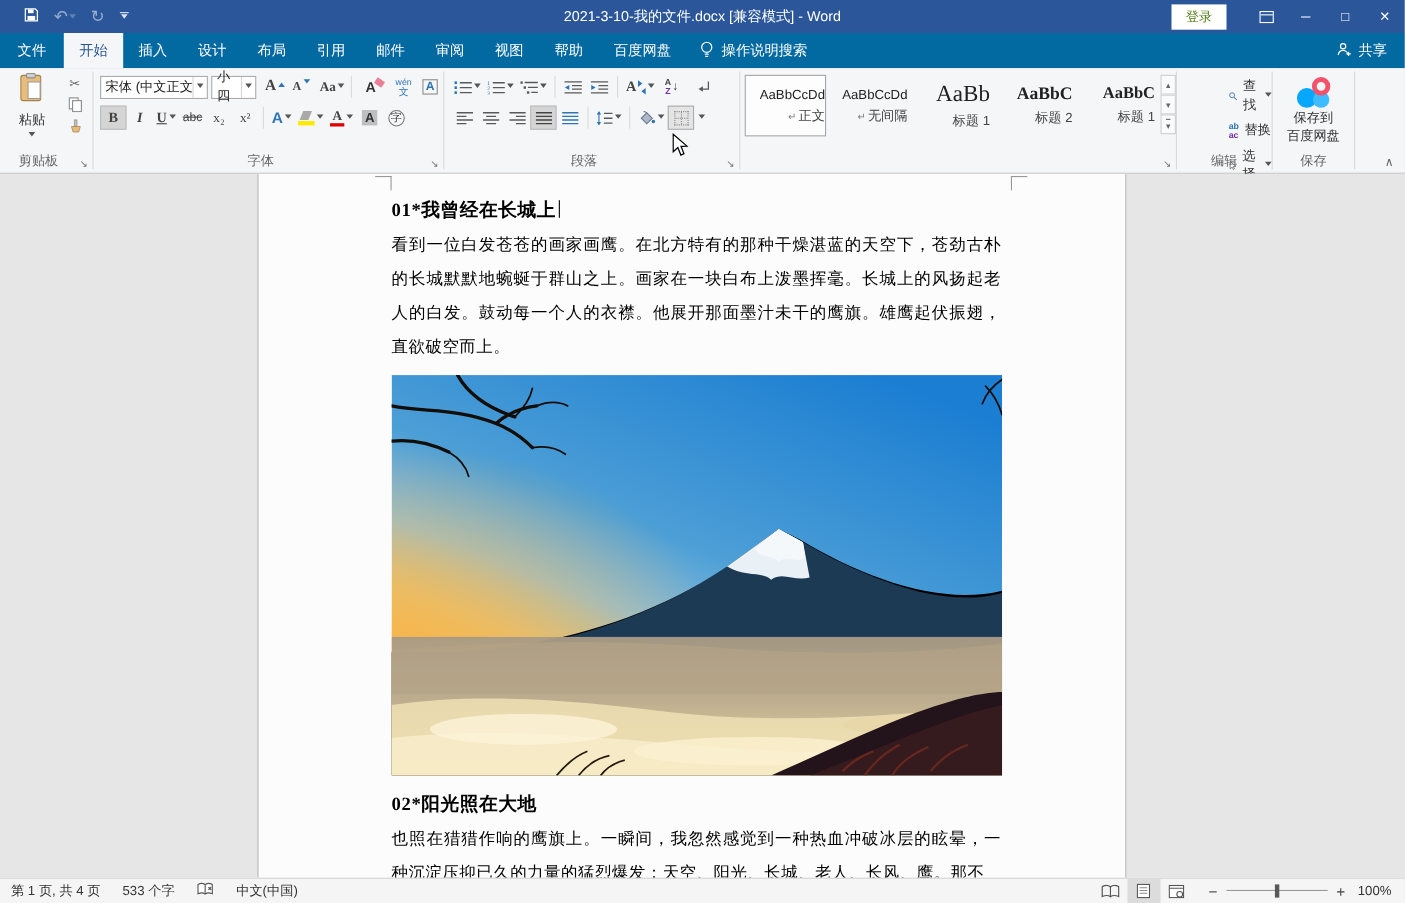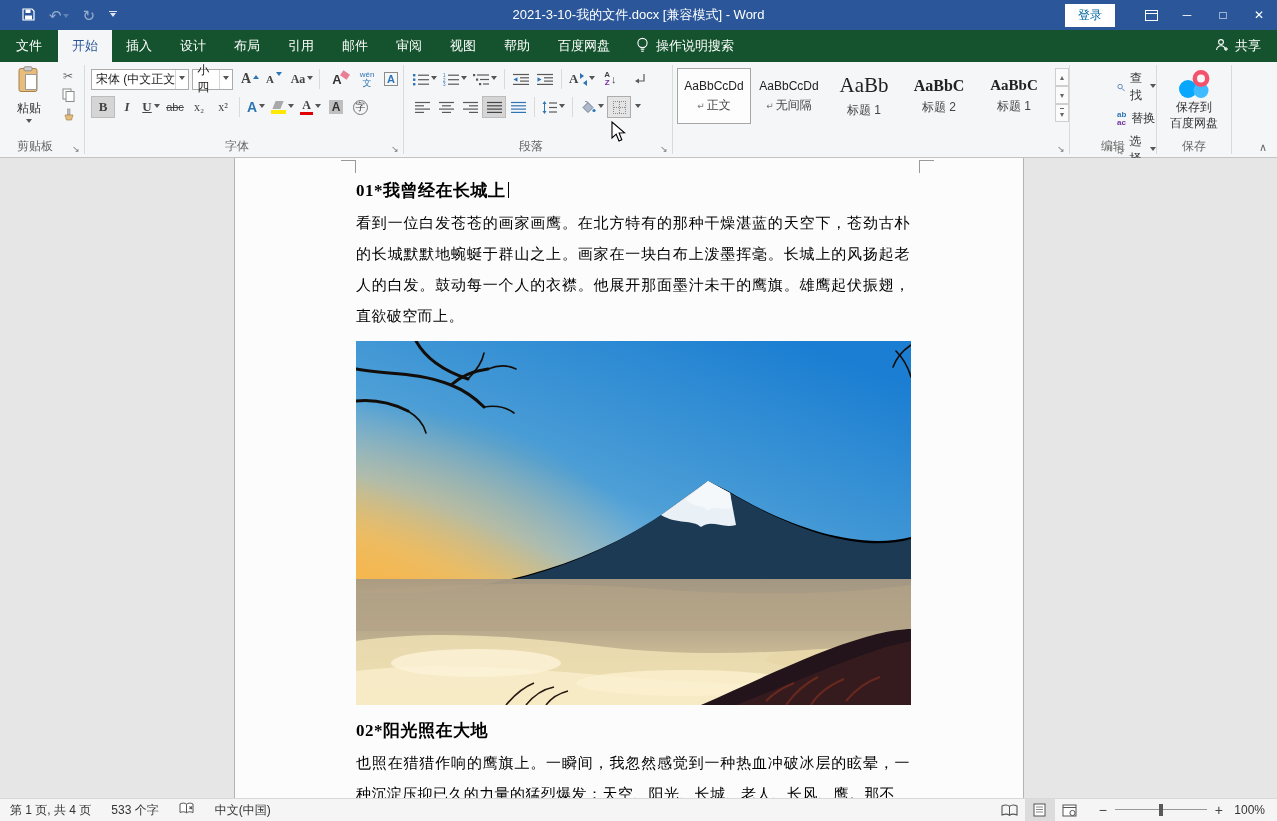--- a/index.html
+++ b/index.html
@@ -11,28 +11,28 @@
               display:flex; align-items:center; color:#fff; }
   .qat { display:flex; align-items:center; gap:14px; margin-left:22px; }
   .qat-btn { color:#fff; font-size:15px; line-height:1; cursor:default; }
   .qat-dim { opacity:.5; }
   .tri-dn-w { width:0;height:0;border:3px solid transparent;border-top:4px solid rgba(255,255,255,.85); display:inline-block; }
   .qat-more { display:inline-flex; flex-direction:column; align-items:center; gap:1px; }
   .qat-more .bar { width:8px; height:1px; background:rgba(255,255,255,.85); }
   #title-text { position:absolute; left:0; right:0; top:0; height:30px; line-height:30px;
                 text-align:center; font-size:13px; color:#fff; pointer-events:none; }
   .tb-right { margin-left:auto; display:flex; align-items:center; height:30px; }
-  .login-btn { background:#fff; color:#0369a1; font-size:12px; padding:3px 13px; margin-right:18px; cursor:pointer; }
+  .login-btn { background:#fff; color:#4d7c0f; font-size:12px; padding:3px 13px; margin-right:18px; cursor:pointer; }
   .winbtn { width:36px; height:30px; display:flex; align-items:center; justify-content:center;
             font-size:12px; color:#fff; cursor:pointer; }
   .ribbon-disp { width:13px; height:11px; border:1px solid #fff; position:relative; }
   .ribbon-disp::after { content:""; position:absolute; left:0; right:0; top:2px; height:1px; background:#fff; }
 
   
-  #tabrow { position:absolute; left:0; top:30px; width:1277px; height:32px; background:#14532d;
+  #tabrow { position:absolute; left:0; top:30px; width:1277px; height:32px; background:#0369a1;
             display:flex; align-items:stretch; color:#fff; font-size:13px; }
   .tab { padding:0 14px; display:flex; align-items:center; cursor:pointer; }
   .tab.active { background:#f5f6f7; color:#2b579a; }
   .tab.file { padding:0 16px; }
   .tellme { display:flex; align-items:center; gap:7px; padding:0 12px; cursor:pointer; }
   .share { margin-left:auto; display:flex; align-items:center; gap:6px; padding:0 16px; cursor:pointer; }
 
   
   #ribbon { position:absolute; left:0; top:62px; width:1277px; height:96px; background:#f5f6f7;
             border-bottom:1px solid #c3c3c3; display:flex; }
@@ -84,21 +84,21 @@
 
   
   .borders-icon { position:relative; width:13px; height:13px; border:1px dotted #8c8c8c; }
   .borders-icon .h { position:absolute; left:0; right:0; top:5px; border-top:1px dotted #8c8c8c; }
   .borders-icon .v { position:absolute; top:0; bottom:0; left:5px; border-left:1px dotted #8c8c8c; }
   .azsort { display:flex; align-items:center; gap:1px; }
   .azsort .stack span { font-size:8px; line-height:1; font-weight:bold; }
 
   
   .stylecards { display:flex; padding:6px 0 0 4px; }
-  .scard { width:74px; height:56px; margin-right:1px; display:flex; flex-direction:column; align-items:center;
+  .scard { width:74px; height:56px; margin-right:1px; display:flex; flex-direction:column; align-items:flex-end;
            justify-content:center; cursor:pointer; border:1px solid transparent; }
   .scard.selected { border-color:#a6a6a6; background:#fdfdfd; }
   .scard .prev { color:#222; }
   .scard .prev.body { font-size:12px; }
   .scard .prev.h1 { font-size:21px; font-weight:normal; font-family:"Liberation Serif","DejaVu Serif",serif; }
   .scard .prev.h2 { font-size:16px; font-weight:bold; font-family:"Liberation Serif","DejaVu Serif",serif; }
   .scard .prev.h3 { font-size:15px; font-weight:bold; font-family:"Liberation Serif","DejaVu Serif",serif; }
   .scard .nm { font-size:12px; color:#444; margin-top:4px; }
   .scard .nm .ret { font-size:9px; color:#777; margin-right:2px; }
   .style-scroll { width:17px; display:flex; flex-direction:column; margin-left:3px; margin-top:6px; }

